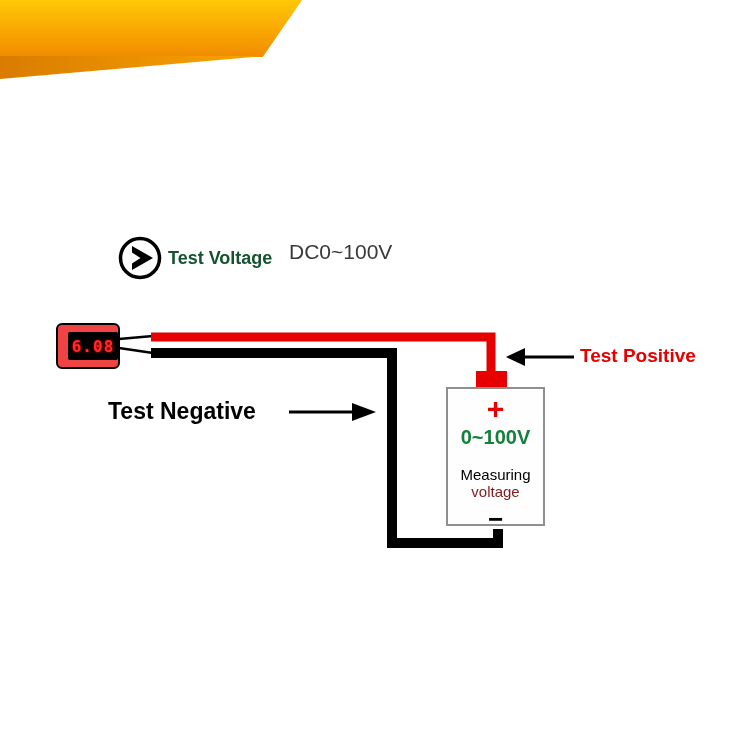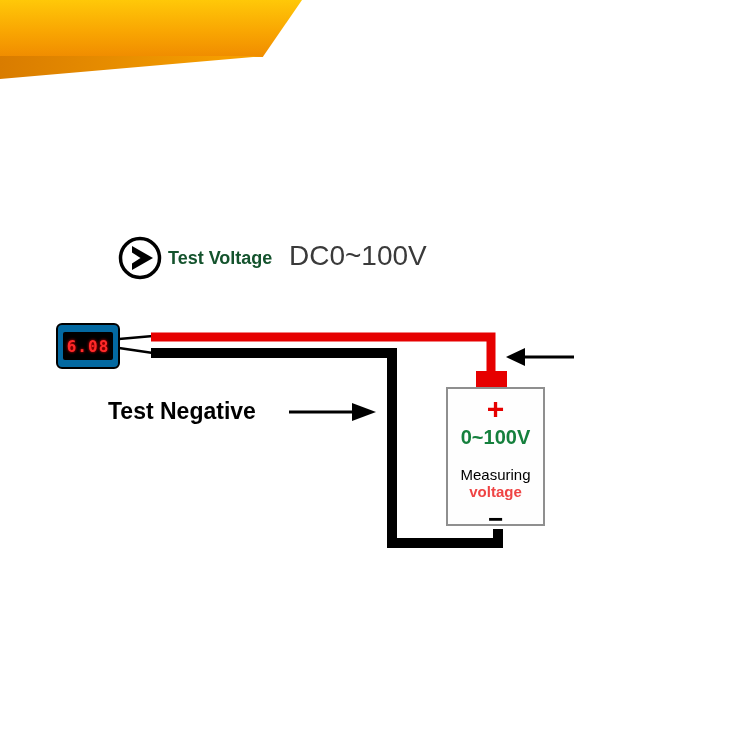--- a/index.html
+++ b/index.html
@@ -30,29 +30,29 @@
     font-weight: 400; white-space: nowrap;
   }
 
   
   .intro-icon { position: absolute; left: 117px; top: 235px; width: 46px; height: 46px; }
   .intro-label {
     position: absolute; left: 168px; top: 248px; font-size: 18px; font-weight: bold;
     color: #14532d; white-space: nowrap;
   }
   .intro-value {
-    position: absolute; left: 289px; top: 240px; font-size: 28px; color: #3a3a3a;
+    position: absolute; left: 289px; top: 240px; font-size: 21px; color: #3a3a3a;
     white-space: nowrap;
   }
 
   
   .meter {
     position: absolute; left: 56px; top: 323px; width: 64px; height: 46px;
-    background: #0369a1; border: 2px solid #000; border-radius: 6px;
-    display: flex; align-items: center; justify-content: center;
+    background: #ef4444; border: 2px solid #000; border-radius: 6px;
+    display: flex; align-items: center; justify-content: flex-end;
   }
   .meter-display {
     width: 50px; height: 28px; background: #000; border-radius: 2px;
     display: flex; align-items: center; justify-content: center;
   }
   .meter-digits {
     font-family: "DejaVu Sans Mono", monospace; font-weight: bold;
     font-size: 16px; color: #ff2a2a; letter-spacing: 1px;
     text-shadow: 0 0 3px #ff0000;
   }
@@ -62,21 +62,21 @@
 
   
   .battery {
     position: absolute; left: 446px; top: 387px; width: 99px; height: 139px;
     background: #fefefe; border: 2px solid #8f8f8f;
     display: flex; flex-direction: column; align-items: center;
   }
   .battery-plus  { color: #e60000; font-size: 30px; font-weight: bold; line-height: 1; margin-top: 5px; }
   .battery-range { color: #15803d; font-size: 20px; font-weight: bold; margin-top: 2px; line-height: 1.1; }
   .battery-cap   { color: #000; font-size: 15px; line-height: 1.15; margin-top: 18px; }
-  .battery-cap2  { color: #ef4444; font-size: 15px; line-height: 1.15; font-weight: bold; }
+  .battery-cap2  { color: #7f1d1d; font-size: 15px; line-height: 1.15; }
   .battery-minus { color: #000; font-size: 26px; font-weight: bold; line-height: 1; margin-top: 5px; }
 
   
   .label-positive {
     position: absolute; left: 580px; top: 345px; color: #e60000;
     font-size: 19px; font-weight: bold; white-space: nowrap;
   }
   .label-negative {
     position: absolute; left: 108px; top: 398px; color: #000000;
     font-size: 23px; font-weight: bold; white-space: nowrap;
@@ -122,15 +122,16 @@
   </svg>
 
   <div class="battery">
     <span class="battery-plus">+</span>
     <span class="battery-range">0~100V</span>
     <span class="battery-cap">Measuring</span>
     <span class="battery-cap2">voltage</span>
     <span class="battery-minus">−</span>
   </div>
 
+  <span class="label-positive">Test Positive</span>
   <span class="label-negative">Test Negative</span>
 
 </div>
 
 </body></html>

